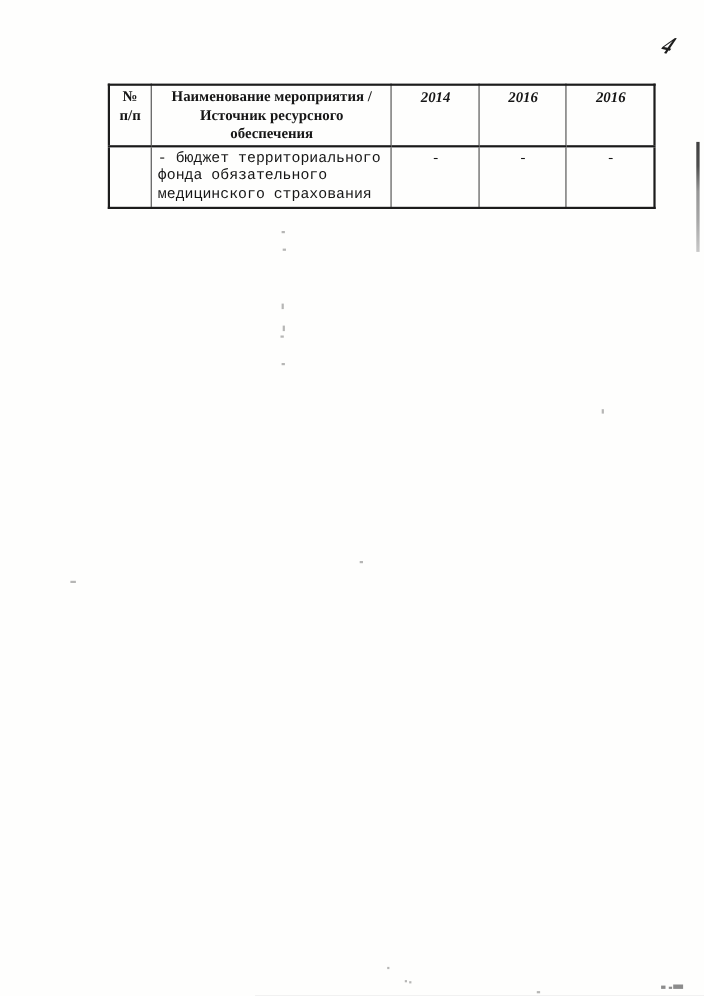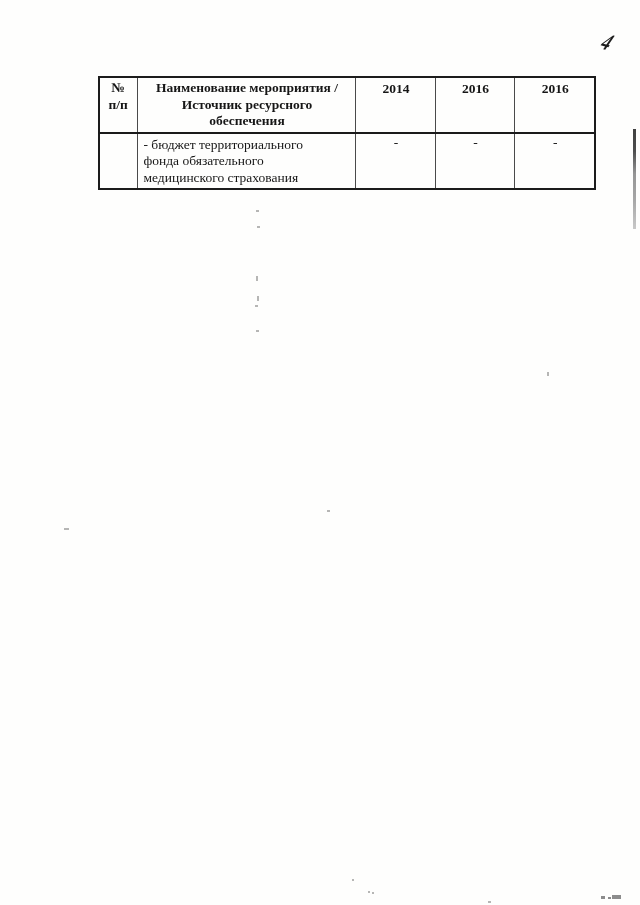--- a/index.html
+++ b/index.html
@@ -45,23 +45,23 @@
     line-height: 16.5px;
     padding: 2px 4px 2px 6px;
     white-space: pre-line;
     overflow: hidden;
   }
   .doc-table thead th { border-bottom: 2.5px solid #1a1a1a; }
   .doc-table thead tr { height: 52px; }
   .doc-table tbody tr { height: 54px; }
   .doc-table th { font-weight: bold; text-align: center; }
   .th-num  { text-align: center !important; padding-left: 1px !important; padding-right: 1px !important; }
-  .th-year { text-align: right; padding-top: 3px !important; }
+  .th-year { text-align: right; padding-top: 3px !important; font-style: italic; }
   .td-dash { text-align: center; padding-top: 1px !important; font-size: 14px; }
-  .td-name { padding-top: 3px !important; }
+  .td-name { padding-top: 3px !important; font-family: Liberation Mono, monospace; }
 
   
   .scan-line {
     position: absolute;
     left: 633px;
     top: 129px;
     width: 3px;
     height: 100px;
     background: linear-gradient(to bottom, #2b2b2b 0%, #3a3a3a 22%, #8a8a8a 45%, #9c9c9c 70%, #c2c2c2 100%);
     opacity: .9;

